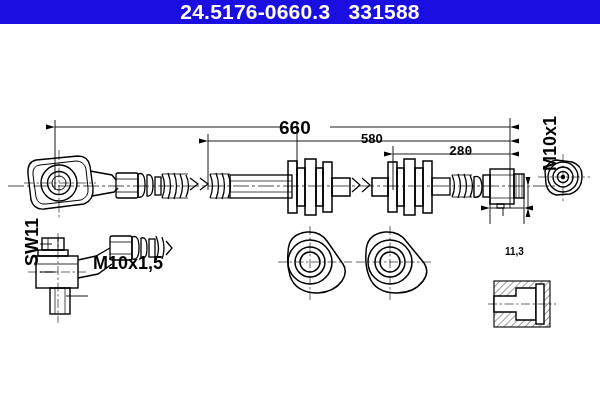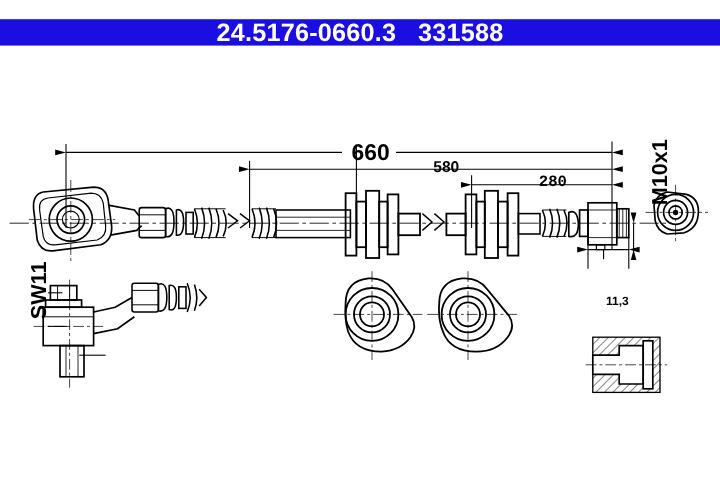--- a/index.html
+++ b/index.html
@@ -16,21 +16,21 @@
   #page {
     position: relative;
     width: 600px;
     height: 400px;
     background: #ffffff;
   }
   
   #header-bar {
     position: absolute;
     left: 0;
-    top: 16px;
+    top: 0;
     width: 600px;
     height: 24px;
     background: #1a0fe0;
     display: flex;
     align-items: flex-start;
     justify-content: center;
   }
   #header-title {
     color: #ffffff;
     font-family: "Liberation Sans", sans-serif;
@@ -55,21 +55,21 @@
   }
   
   .dim-label {
     position: absolute;
     font-family: "Liberation Sans", sans-serif;
     font-weight: bold;
     color: #000000;
     white-space: nowrap;
     line-height: 1;
   }
-  #label-660 { left: 293px; top: 80px;  font-size: 19px; }
+  #label-660 { left: 279px; top: 80px;  font-size: 19px; }
   #label-370 { left: 361px; top: 94px;  font-size: 13px; }
   #label-280 { left: 449px; top: 107px; font-size: 13px; font-family: Liberation Mono, monospace; }
   #label-113 { left: 505px; top: 171px; font-size: 10px; margin-top: 38px; }
   #label-m10x15 { left: 93px; top: 216px; font-size: 18px; }
   #label-m10x1-wrap {
     position: absolute;
     left: 540px;
     top: 78px;
     width: 20px;
     height: 64px;
@@ -368,20 +368,21 @@
     </svg>
 
     <span class="dim-label" id="label-660">660</span>
 
     <span class="dim-label" id="label-370">580</span>
 
     <span class="dim-label" id="label-280">280</span>
 
     <span class="dim-label" id="label-113">11,3</span>
 
+    <span class="dim-label" id="label-m10x15">M10x1,5</span>
 
     <div id="label-m10x1-wrap">
       <span class="rot">M10x1</span>
     </div>
 
     <div id="label-sw11-wrap">
       <span class="rot">SW11</span>
     </div>
 
   </div>

